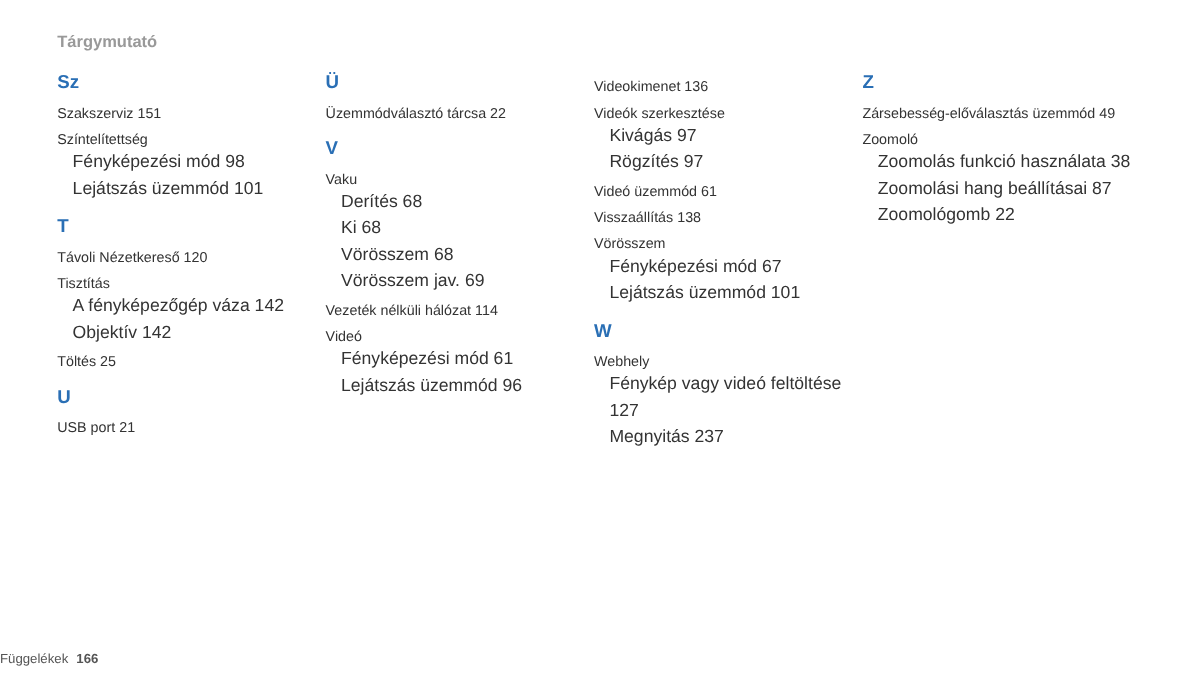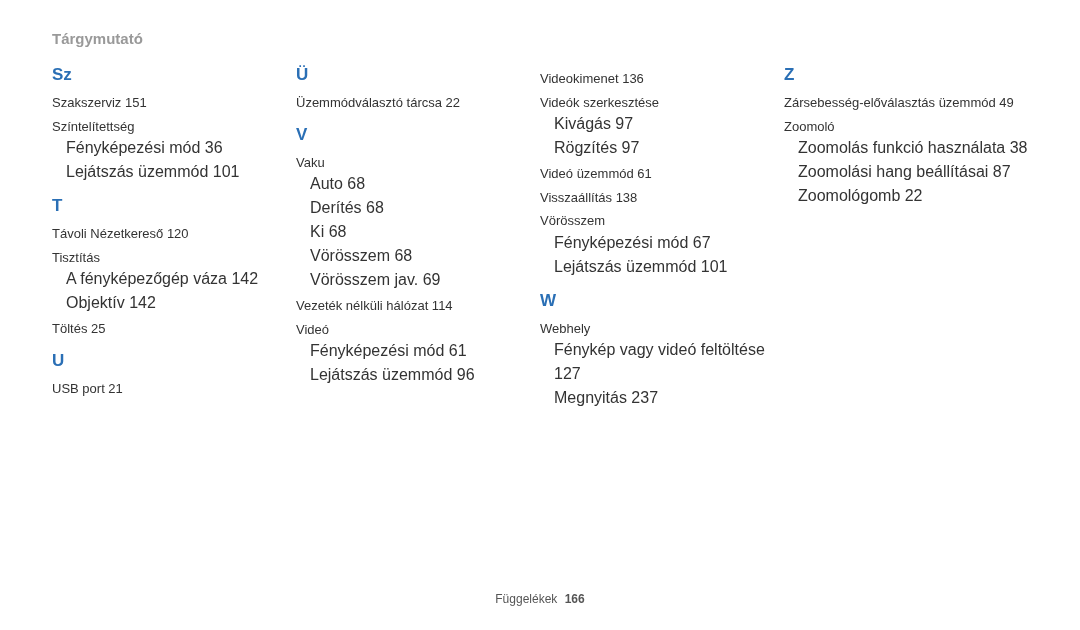--- a/index.html
+++ b/index.html
@@ -45,56 +45,55 @@
     font-weight: 400;
     color: #333;
     padding-left: 14px;
     line-height: 1.5;
   }
   .footer {
     position: absolute;
     bottom: 24px;
     left: 0;
     right: 0;
-    text-align: center;
+    text-align: left;
     font-size: 12px;
     color: #555;
   }
   .footer .pg {
     font-weight: 700;
     margin-left: 4px;
   }
 </style>
 </head>
 <body>
 
 <div class="page-title">Tárgymutató</div>
 
 <div class="columns">
   <div class="col" id="col0">
       <div class="letter-heading">Sz</div>
       <div class="entry-bold">Szakszerviz  151</div>
       <div class="entry-bold">Színtelítettség</div>
-      <div class="entry-sub">Fényképezési mód  36</div>
+      <div class="entry-sub">Fényképezési mód  98</div>
       <div class="entry-sub">Lejátszás üzemmód  101</div>
       <div class="letter-heading">T</div>
       <div class="entry-bold">Távoli Nézetkereső  120</div>
       <div class="entry-bold">Tisztítás</div>
       <div class="entry-sub">A fényképezőgép váza  142</div>
       <div class="entry-sub">Objektív  142</div>
       <div class="entry-bold">Töltés  25</div>
       <div class="letter-heading">U</div>
       <div class="entry-bold">USB port  21</div>
     </div>
   <div class="col" id="col1">
       <div class="letter-heading">Ü</div>
       <div class="entry-bold">Üzemmódválasztó tárcsa  22</div>
       <div class="letter-heading">V</div>
       <div class="entry-bold">Vaku</div>
-      <div class="entry-sub">Auto  68</div>
       <div class="entry-sub">Derítés  68</div>
       <div class="entry-sub">Ki  68</div>
       <div class="entry-sub">Vörösszem  68</div>
       <div class="entry-sub">Vörösszem jav.  69</div>
       <div class="entry-bold">Vezeték nélküli hálózat  114</div>
       <div class="entry-bold">Videó</div>
       <div class="entry-sub">Fényképezési mód  61</div>
       <div class="entry-sub">Lejátszás üzemmód  96</div>
     </div>
   <div class="col" id="col2">

